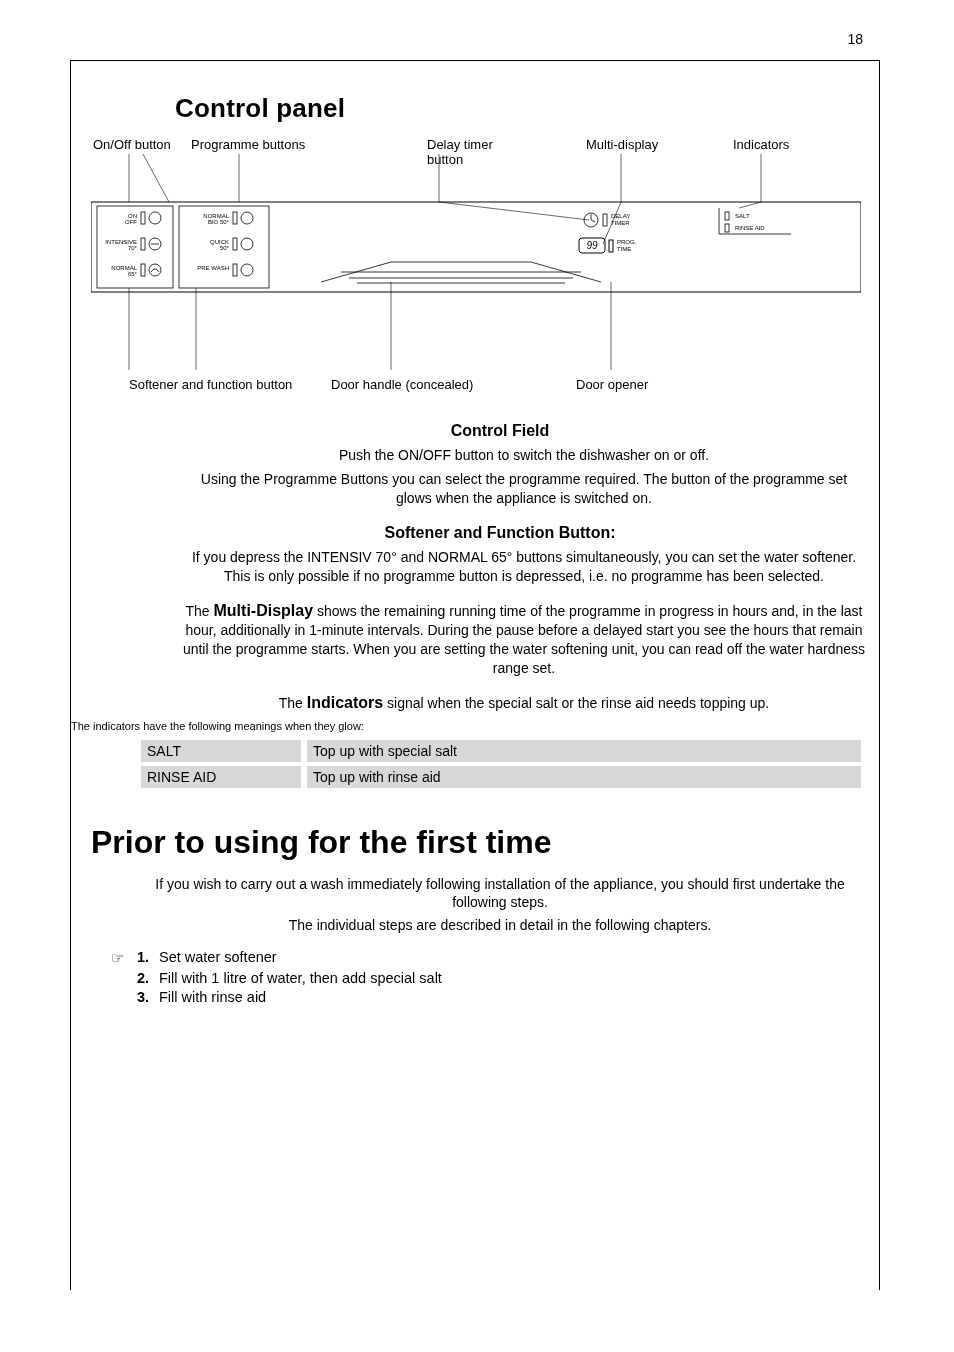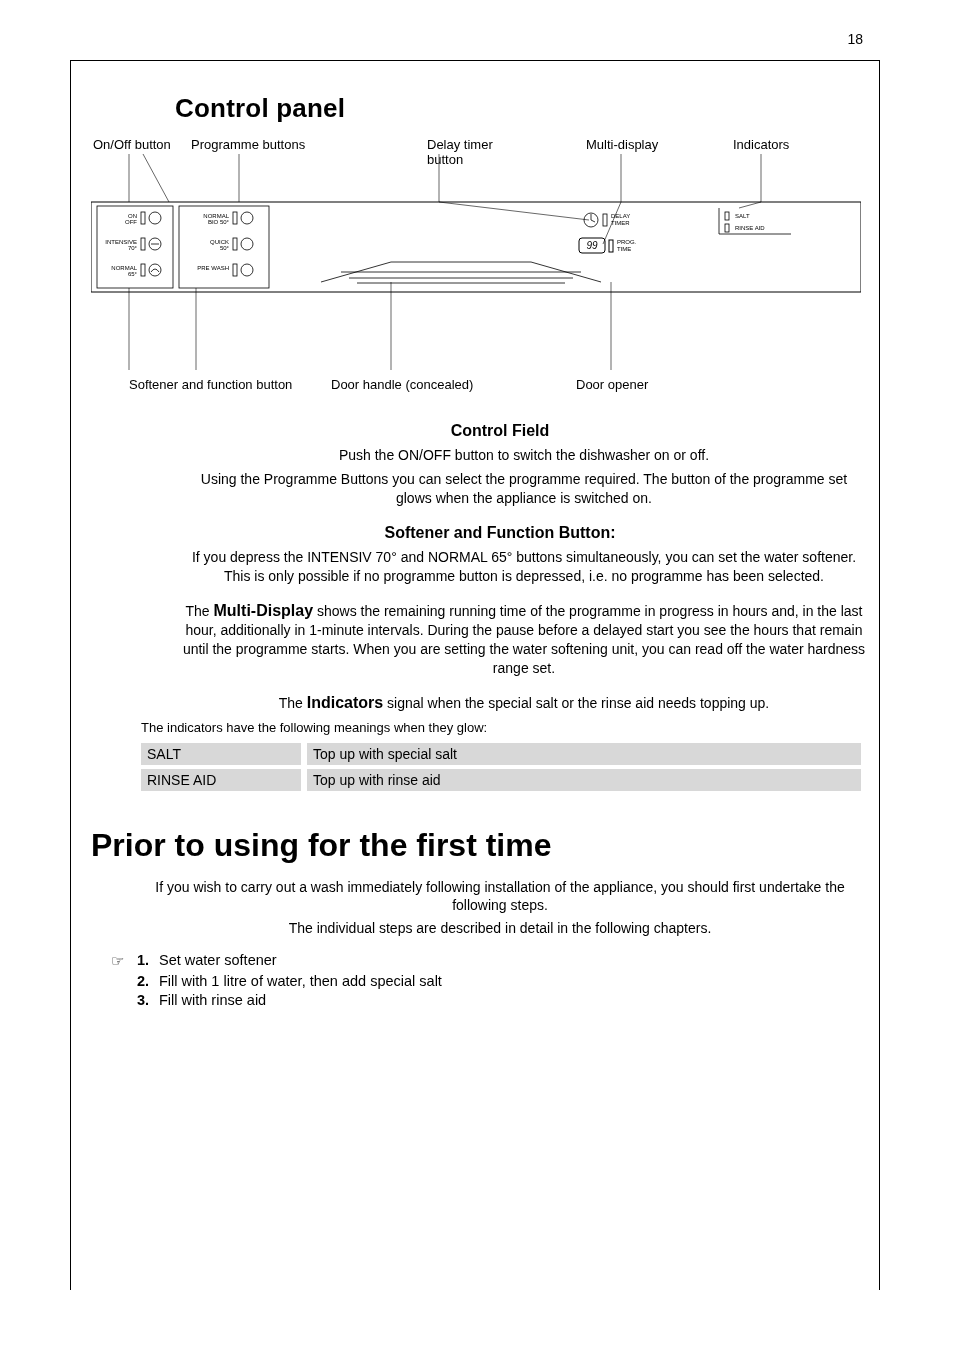--- a/index.html
+++ b/index.html
@@ -34,21 +34,21 @@
   }
   .body {
     font-size: 14px;
     line-height: 1.35;
     text-align: center;
   }
   .para-block { margin-left: 70px; margin-right: 20px; }
   .para-block .lede { font-weight: 700; font-size: 16px; display: inline; }
   .indent { margin-left: 110px; margin-right: 12px; }
   .lede2 { font-weight: 700; font-size: 16px; }
-  .small-note { font-size: 13px; margin-left: 70px; margin-right: 20px; margin-top: 6px; }
+  .small-note { font-size: 11px; margin-right: 20px; margin-top: 6px; }
   .tbl {
     margin-top: 8px;
     margin-left: 70px;
     width: 720px;
     border-collapse: collapse;
     font-size: 14px;
   }
   .tbl td { padding: 3px 6px; }
   .tbl tr.shade td { background: #d8d8d8; }
   .tbl td.gap { background: #fff !important; width: 6px; padding: 0; }

